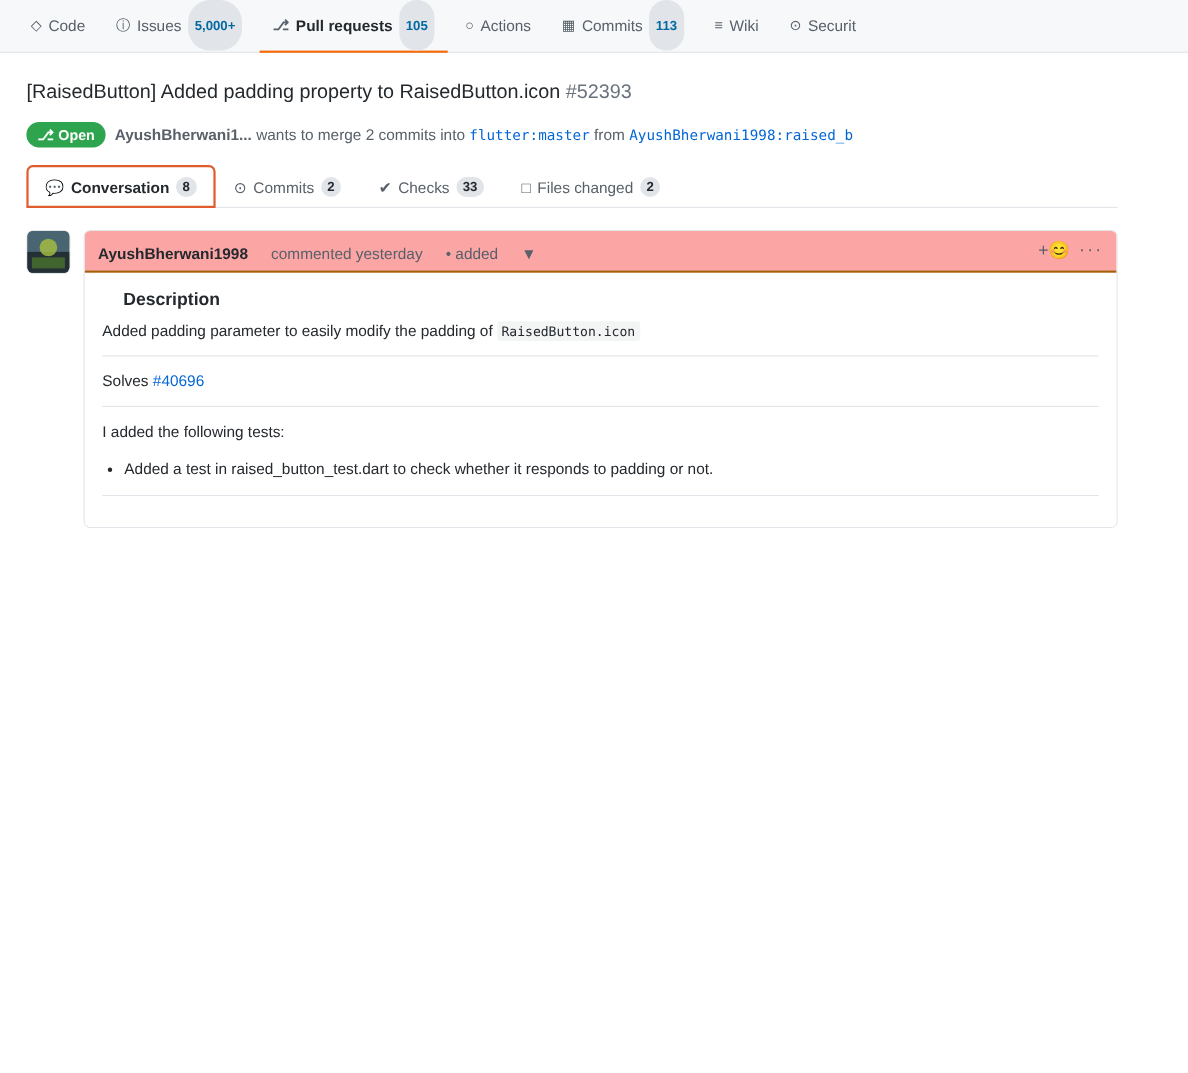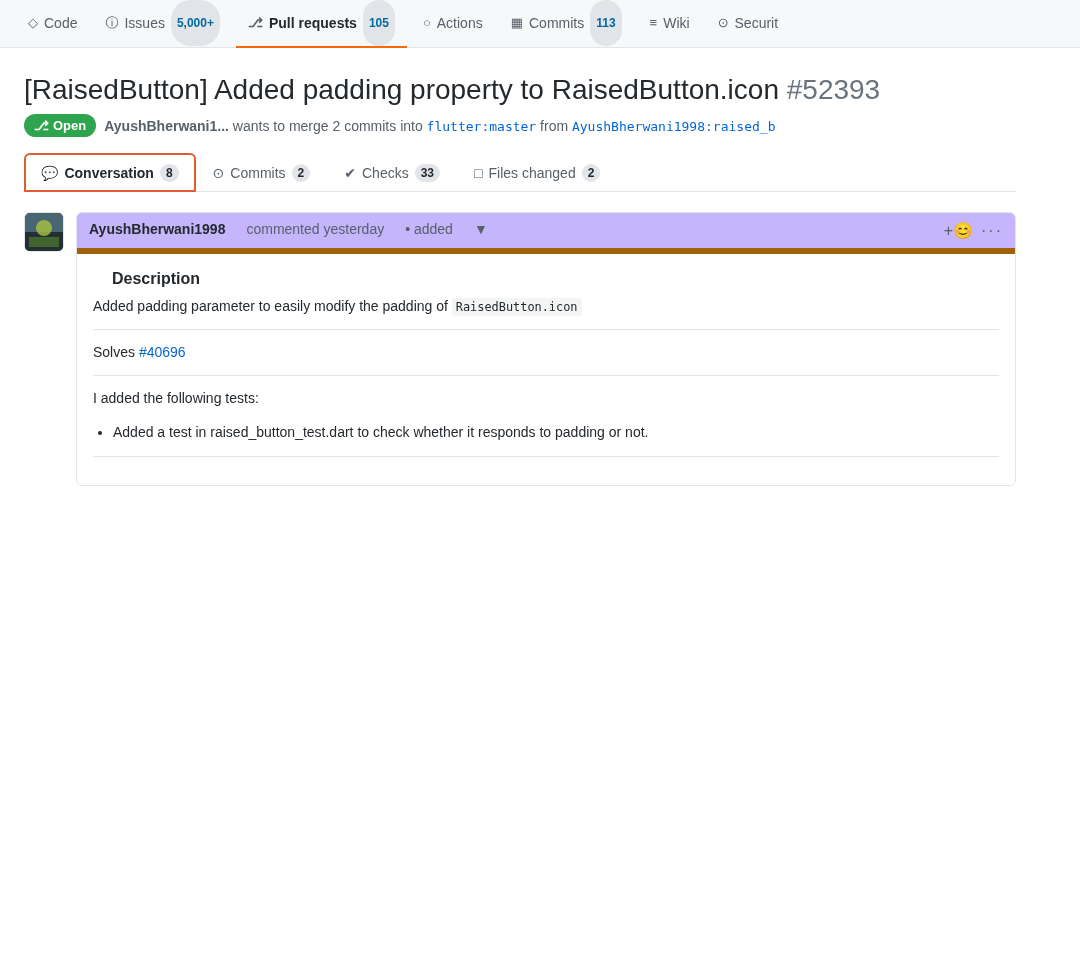--- a/index.html
+++ b/index.html
@@ -51,25 +51,25 @@
     }
 
     
     .main-content {
       padding: 24px 24px 0 24px;
       max-width: 1040px;
     }
 
     
     .pr-title {
-      font-size: 28px;
+      font-size: 18px;
       font-weight: 400;
       line-height: 1.3;
       color: #24292e;
-      margin-bottom: 6px;
+      margin-bottom: 16px;
     }
     .pr-title .pr-number {
       color: #6a737d;
       font-weight: 300;
     }
 
     
     .pr-meta {
       display: flex;
       align-items: center;
@@ -165,25 +165,25 @@
     }
 
     .comment-box {
       flex: 1;
       border: 1px solid #e1e4e8;
       border-radius: 6px;
       overflow: hidden;
     }
     .comment-header {
       display: flex;
-      align-items: flex-start;
+      align-items: flex-end;
       justify-content: space-between;
       padding: 8px 12px;
-      background: #c4b5fd;
-      border-bottom: 6px solid #a16207;
+      background: #fca5a5;
+      border-bottom: 2px solid #a16207;
     }
     .comment-header-left {
       display: flex;
       align-items: center;
       gap: 6px;
       font-size: 14px;
     }
     .comment-author {
       font-weight: 600;
       color: #24292e;

